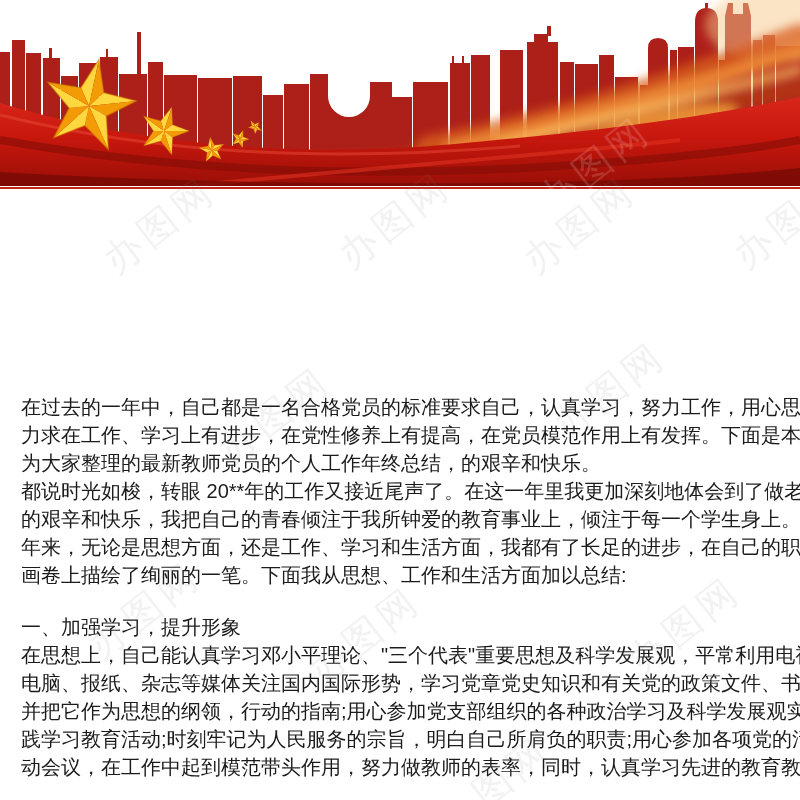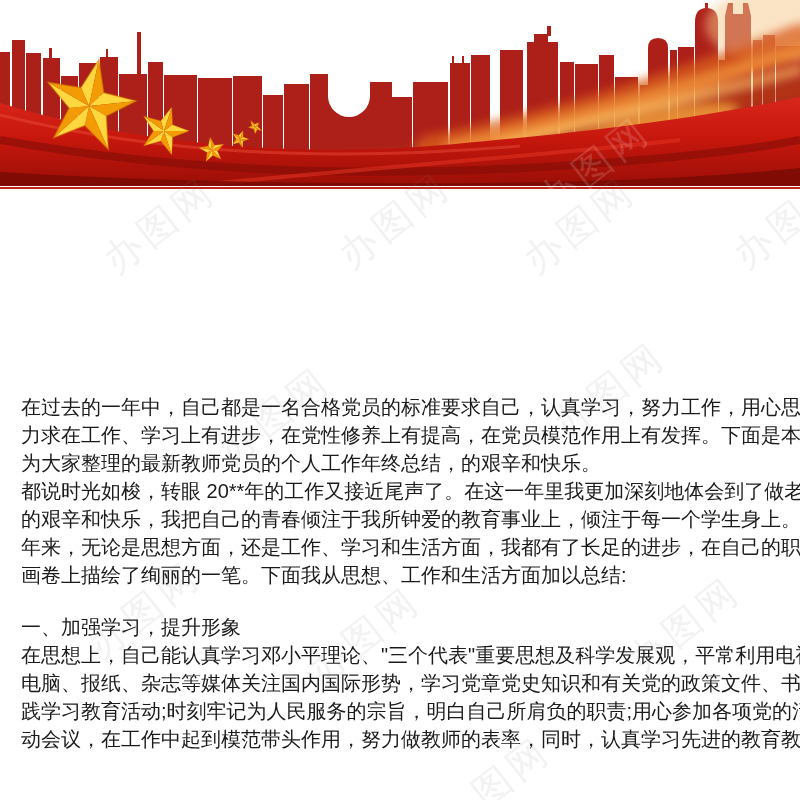--- a/index.html
+++ b/index.html
@@ -147,17 +147,18 @@
     <div class="line">在过去的一年中，自己都是一名合格党员的标准要求自己，认真学习，努力工作，用心思考，</div>
     <div class="line">力求在工作、学习上有进步，在党性修养上有提高，在党员模范作用上有发挥。下面是本站</div>
     <div class="line">为大家整理的最新教师党员的个人工作年终总结，的艰辛和快乐。</div>
     <div class="line">都说时光如梭，转眼 20**年的工作又接近尾声了。在这一年里我更加深刻地体会到了做老师</div>
     <div class="line">的艰辛和快乐，我把自己的青春倾注于我所钟爱的教育事业上，倾注于每一个学生身上。一</div>
     <div class="line">年来，无论是思想方面，还是工作、学习和生活方面，我都有了长足的进步，在自己的职业</div>
     <div class="line">画卷上描绘了绚丽的一笔。下面我从思想、工作和生活方面加以总结:</div>
     <div class="line gap">一、加强学习，提升形象</div>
     <div class="line">在思想上，自己能认真学习邓小平理论、"三个代表"重要思想及科学发展观，平常利用电视、</div>
     <div class="line">电脑、报纸、杂志等媒体关注国内国际形势，学习党章党史知识和有关党的政策文件、书籍，</div>
+    <div class="line">并把它作为思想的纲领，行动的指南;用心参加党支部组织的各种政治学习及科学发展观实</div>
     <div class="line">践学习教育活动;时刻牢记为人民服务的宗旨，明白自己所肩负的职责;用心参加各项党的活</div>
     <div class="line">动会议，在工作中起到模范带头作用，努力做教师的表率，同时，认真学习先进的教育教学</div>
   </div>
 
 </div>
 
 </body></html>

